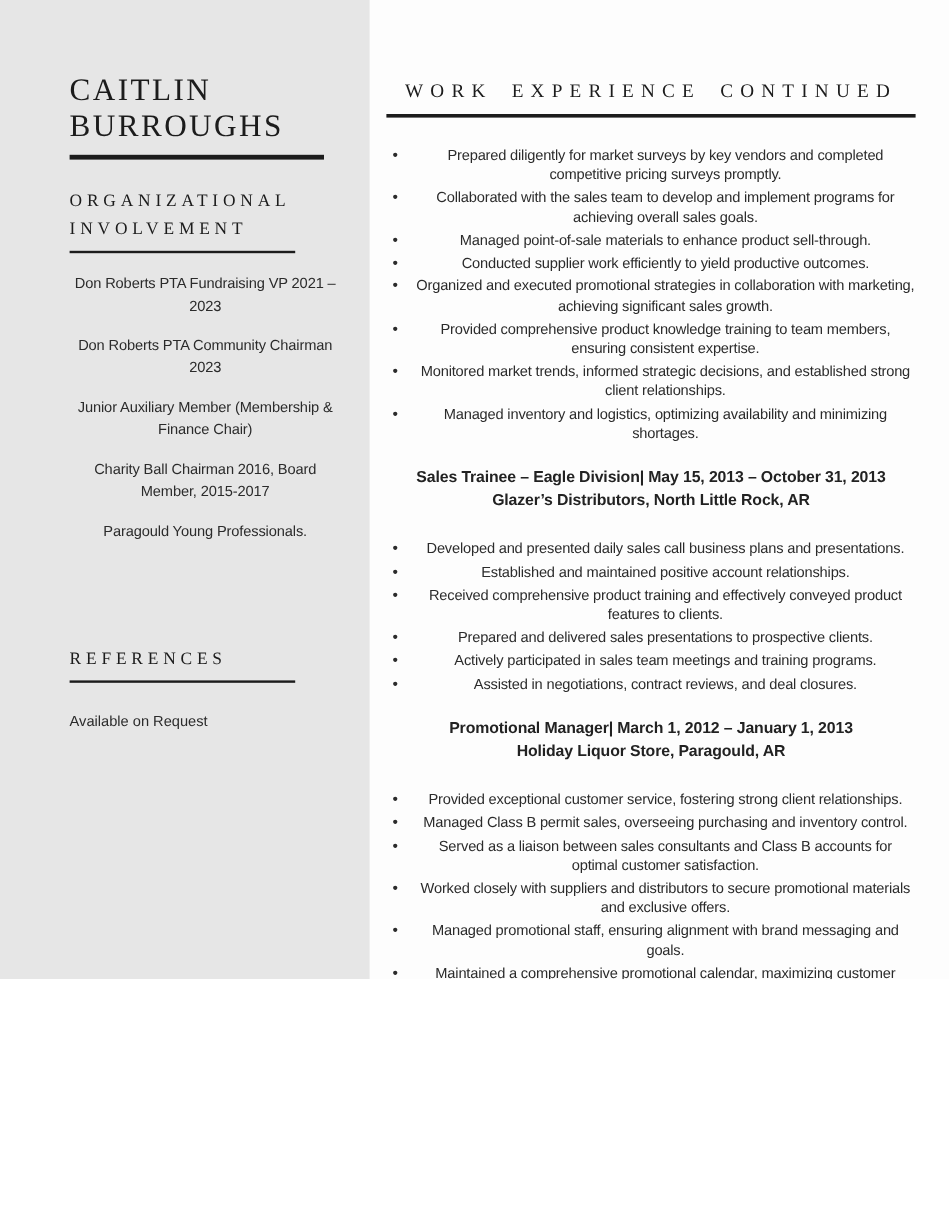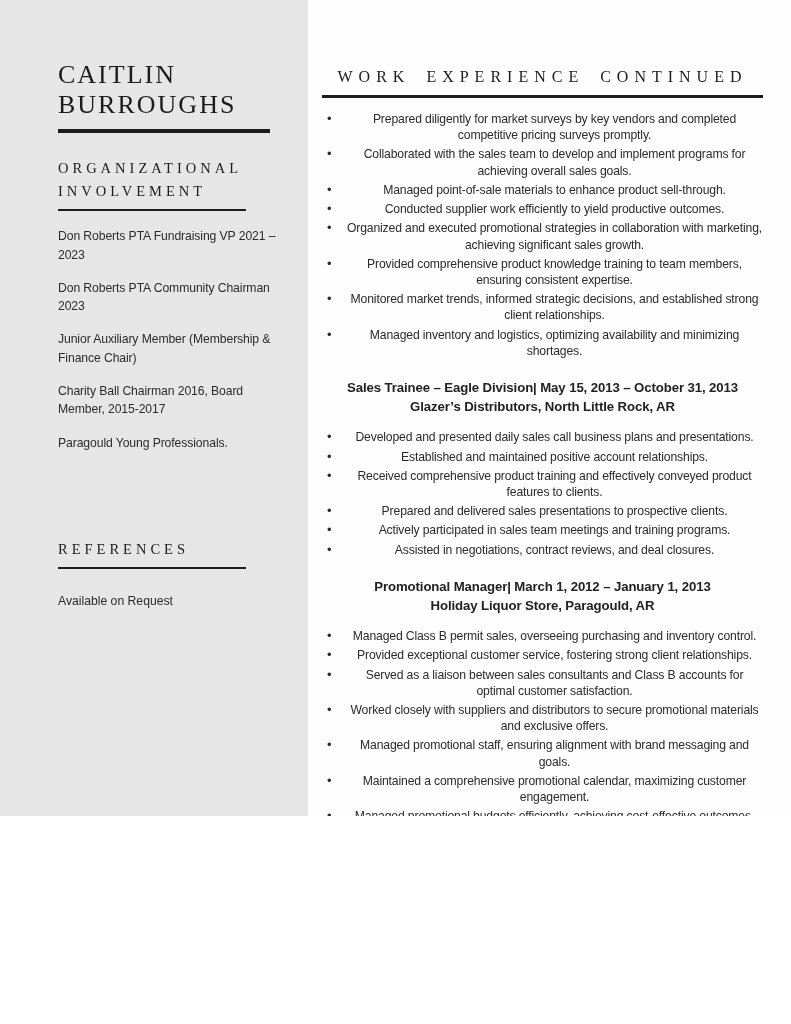--- a/index.html
+++ b/index.html
@@ -54,20 +54,21 @@
     background: var(--rule, #1c1c1c);
     width: 188px;
   }
   .side-entries { margin-top: 16px; }
   .side-entry {
     font-size: 12.2px;
     line-height: 1.5;
     letter-spacing: -0.1px;
     margin-bottom: 15px;
     max-width: 226px;
+    text-align: center;
   }
   .references-block { margin-top: 86px; }
   .references-text {
     margin-top: 23px;
     font-size: 12.2px;
     line-height: 1.5;
   }
 
   
   .main {
@@ -85,21 +86,21 @@
     font-weight: 400;
     white-space: nowrap;
   }
   .main-rule {
     margin-top: 9px;
     height: 3px;
     background: var(--rule, #1c1c1c);
   }
   ul.bullets {
     list-style: none;
-    margin-top: 13px;
+    margin-top: 23px;
   }
   ul.bullets li {
     position: relative;
     padding-left: 24px;
     font-size: 12.2px;
     line-height: 1.33;
     letter-spacing: -0.15px;
     margin-bottom: 3px;
   }
   ul.bullets li::before {
@@ -190,22 +191,22 @@
         <li>Prepared and delivered sales presentations to prospective clients.</li>
         <li>Actively participated in sales team meetings and training programs.</li>
         <li>Assisted in negotiations, contract reviews, and deal closures.</li>
       </ul>
 
     <div class="job-header">
       <div>Promotional Manager| March 1, 2012 – January 1, 2013</div>
       <div>Holiday Liquor Store, Paragould, AR</div>
     </div>
     <ul class="bullets">
+        <li>Provided exceptional customer service, fostering strong client relationships.</li>
         <li>Managed Class B permit sales, overseeing purchasing and inventory control.</li>
-        <li>Provided exceptional customer service, fostering strong client relationships.</li>
         <li>Served as a liaison between sales consultants and Class B accounts for optimal customer satisfaction.</li>
         <li>Worked closely with suppliers and distributors to secure promotional materials and exclusive offers.</li>
         <li>Managed promotional staff, ensuring alignment with brand messaging and goals.</li>
         <li>Maintained a comprehensive promotional calendar, maximizing customer engagement.</li>
         <li>Managed promotional budgets efficiently, achieving cost-effective outcomes.</li>
         <li>Utilized data analytics to assess and adjust promotion success.</li>
       </ul>
   </main>
 
   <div class="signature">Caitlin Burroughs</div>

